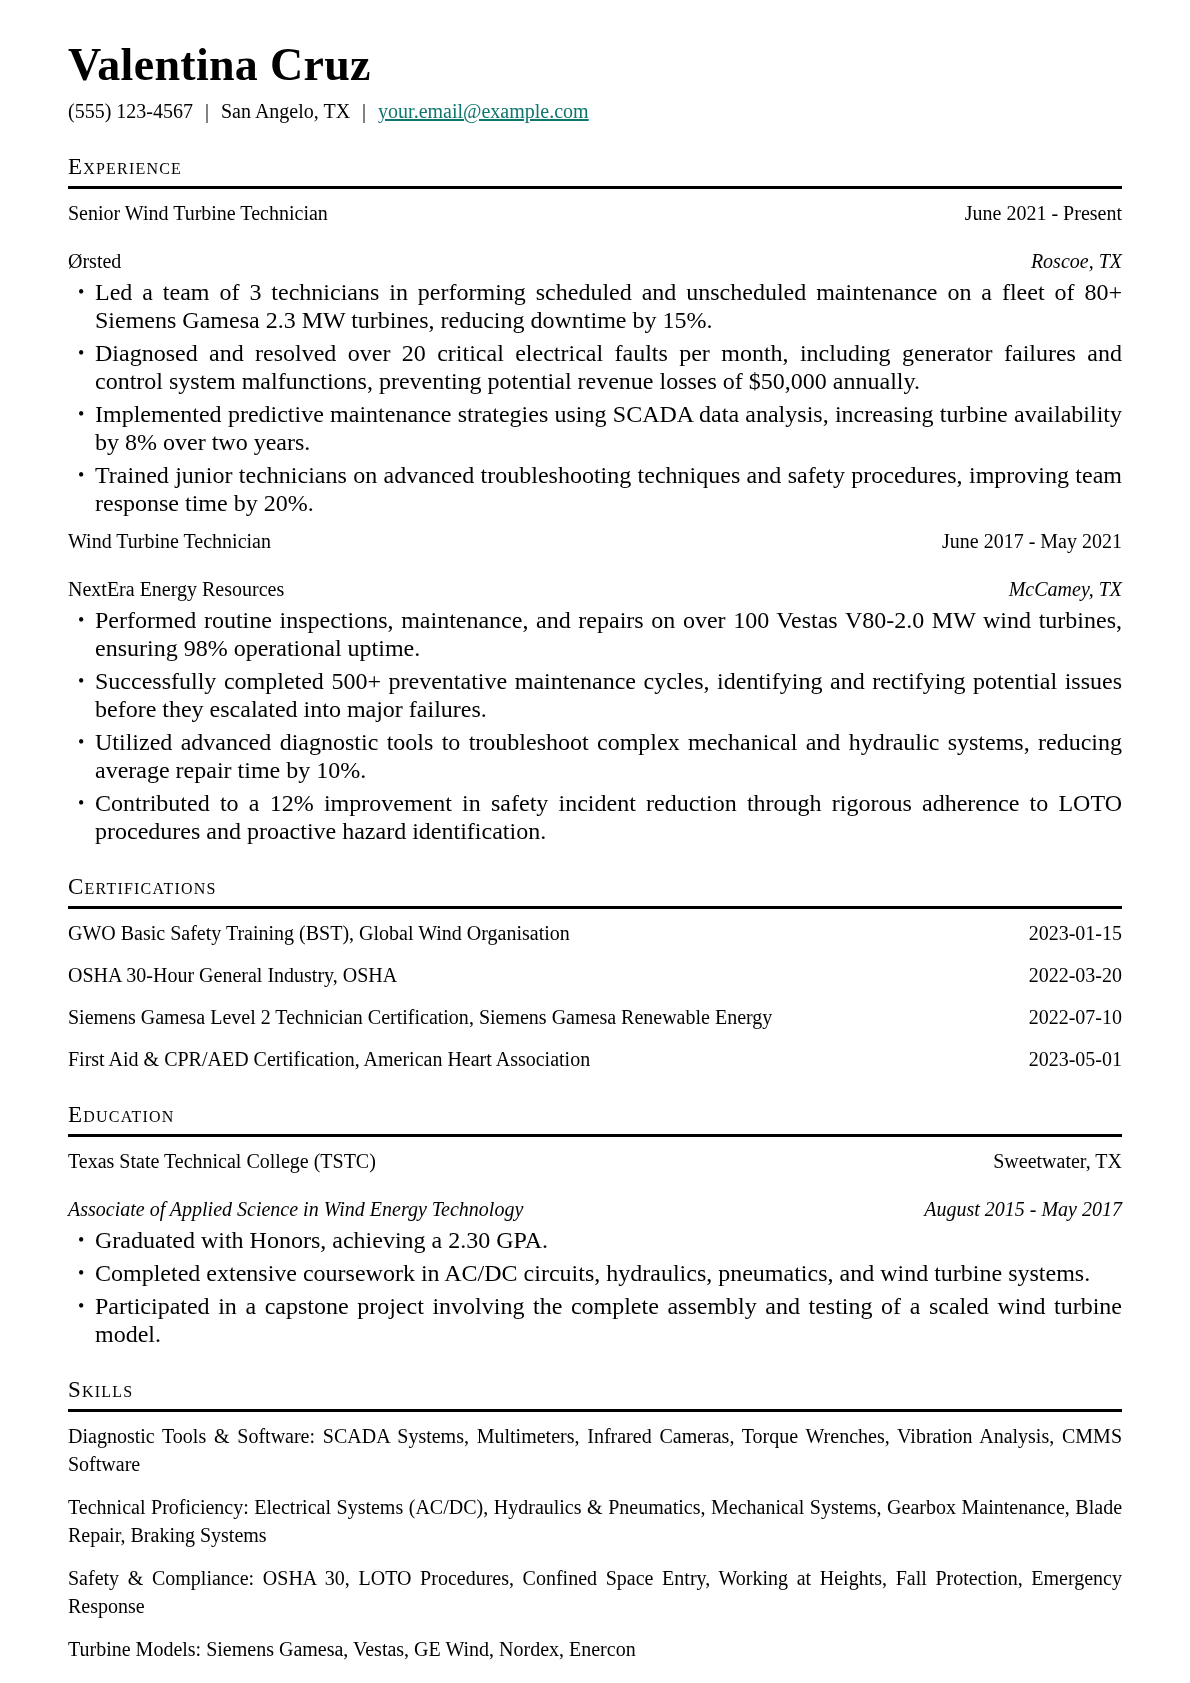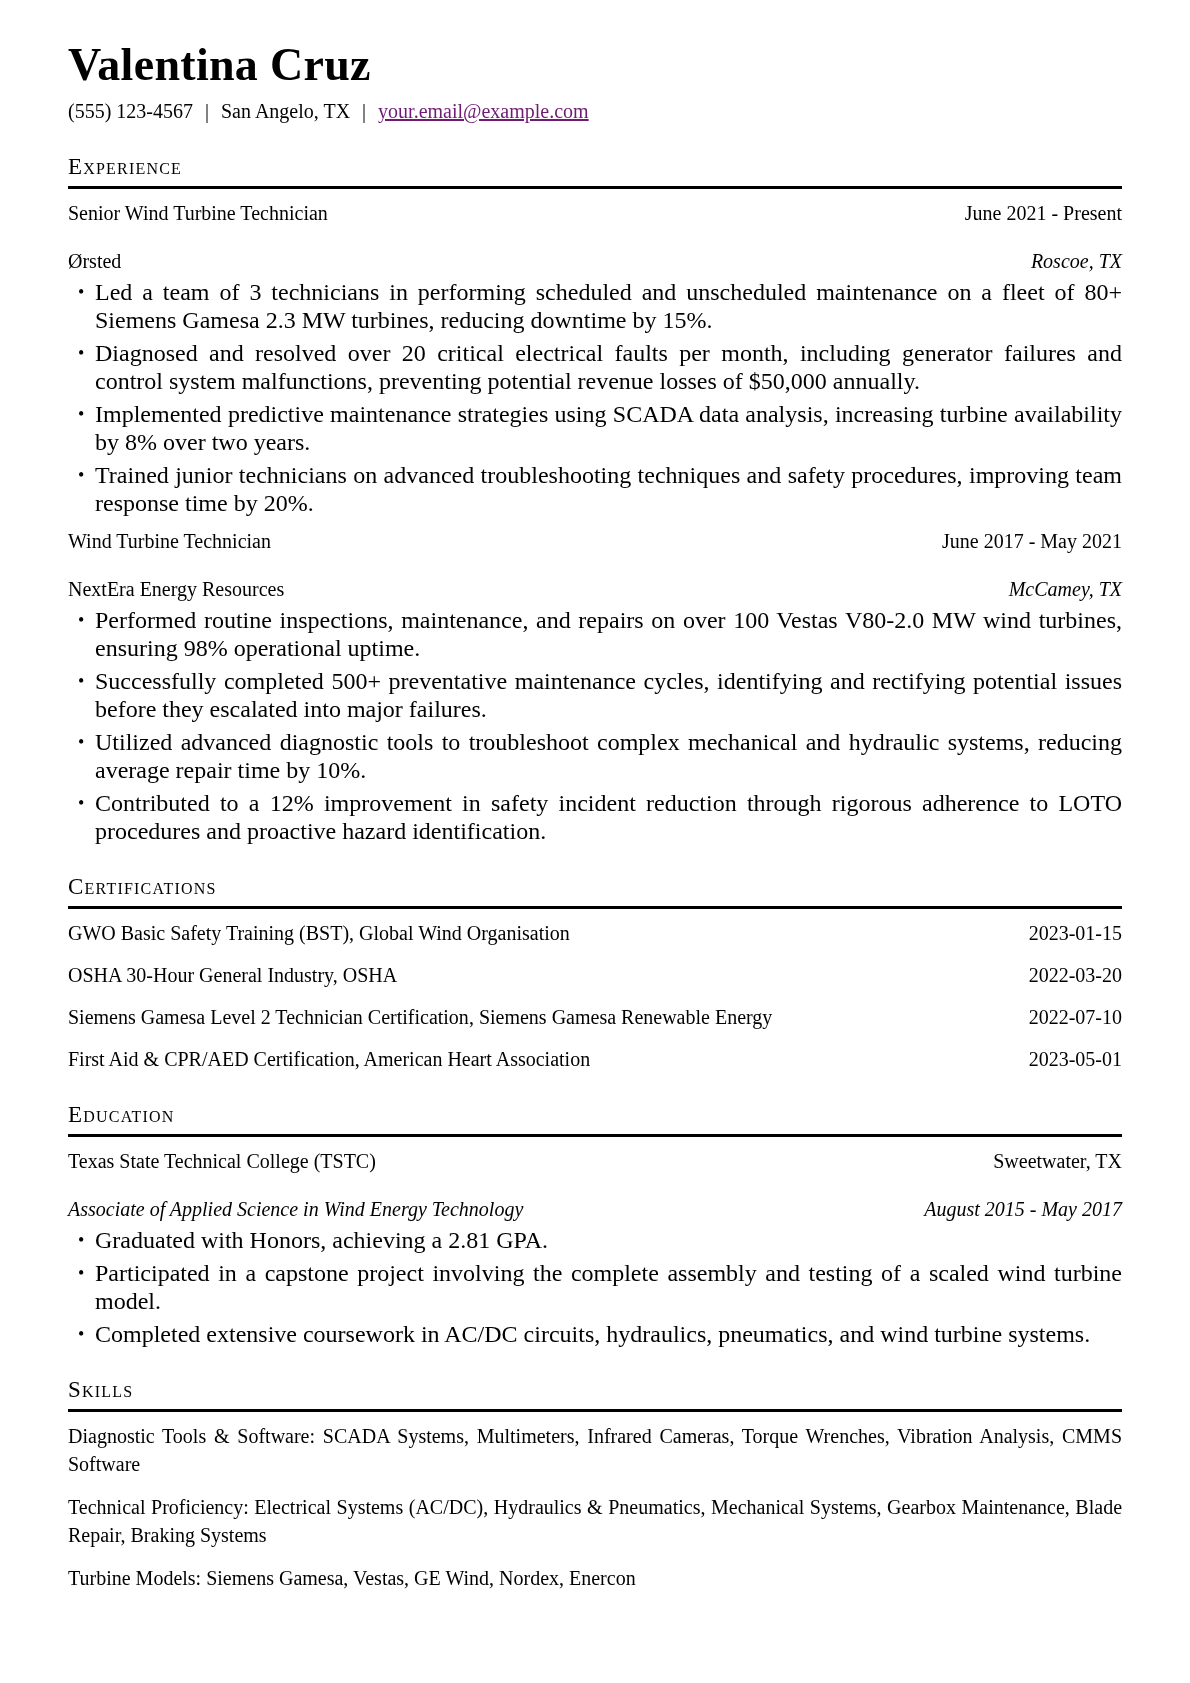--- a/index.html
+++ b/index.html
@@ -30,21 +30,21 @@
   .contact {
     font-size: 20px;
     line-height: 28px;
     margin-top: 9px;
   }
   .contact .sep {
     display: inline-block;
     margin: 0 12px;
   }
   .contact a {
-    color: #701a75;
+    color: #0f766e;
     text-decoration: underline;
   }
   .section-title {
     font-size: 23px;
     line-height: 28px;
     font-weight: 400;
     font-variant: small-caps;
     letter-spacing: 1.2px;
     margin: 28px 0 10px 0;
     padding-bottom: 5px;
@@ -177,28 +177,29 @@
     <div class="entry">
       <div class="row">
         <span class="b">Texas State Technical College (TSTC)</span>
         <span>Sweetwater, TX</span>
       </div>
       <div class="row">
         <span class="i">Associate of Applied Science in Wind Energy Technology</span>
         <span class="i">August 2015 - May 2017</span>
       </div>
       <ul class="bullets">
-        <li>Graduated with Honors, achieving a 2.81 GPA.</li>
+        <li>Graduated with Honors, achieving a 2.30 GPA.</li>
+        <li>Completed extensive coursework in AC/DC circuits, hydraulics, pneumatics, and wind turbine systems.</li>
         <li>Participated in a capstone project involving the complete assembly and testing of a scaled wind turbine model.</li>
-        <li>Completed extensive coursework in AC/DC circuits, hydraulics, pneumatics, and wind turbine systems.</li>
       </ul>
     </div>
   </section>
 
   <section>
     <h2 class="section-title">Skills</h2>
 
     <p class="skill"><span class="b">Diagnostic Tools &amp; Software:</span> <span>SCADA Systems, Multimeters, Infrared Cameras, Torque Wrenches, Vibration Analysis, CMMS Software</span></p>
     <p class="skill"><span class="b">Technical Proficiency:</span> <span>Electrical Systems (AC/DC), Hydraulics &amp; Pneumatics, Mechanical Systems, Gearbox Maintenance, Blade Repair, Braking Systems</span></p>
+    <p class="skill"><span class="b">Safety &amp; Compliance:</span> <span>OSHA 30, LOTO Procedures, Confined Space Entry, Working at Heights, Fall Protection, Emergency Response</span></p>
     <p class="skill"><span class="b">Turbine Models:</span> <span>Siemens Gamesa, Vestas, GE Wind, Nordex, Enercon</span></p>
   </section>
 
 </div>
 
 </body></html>

